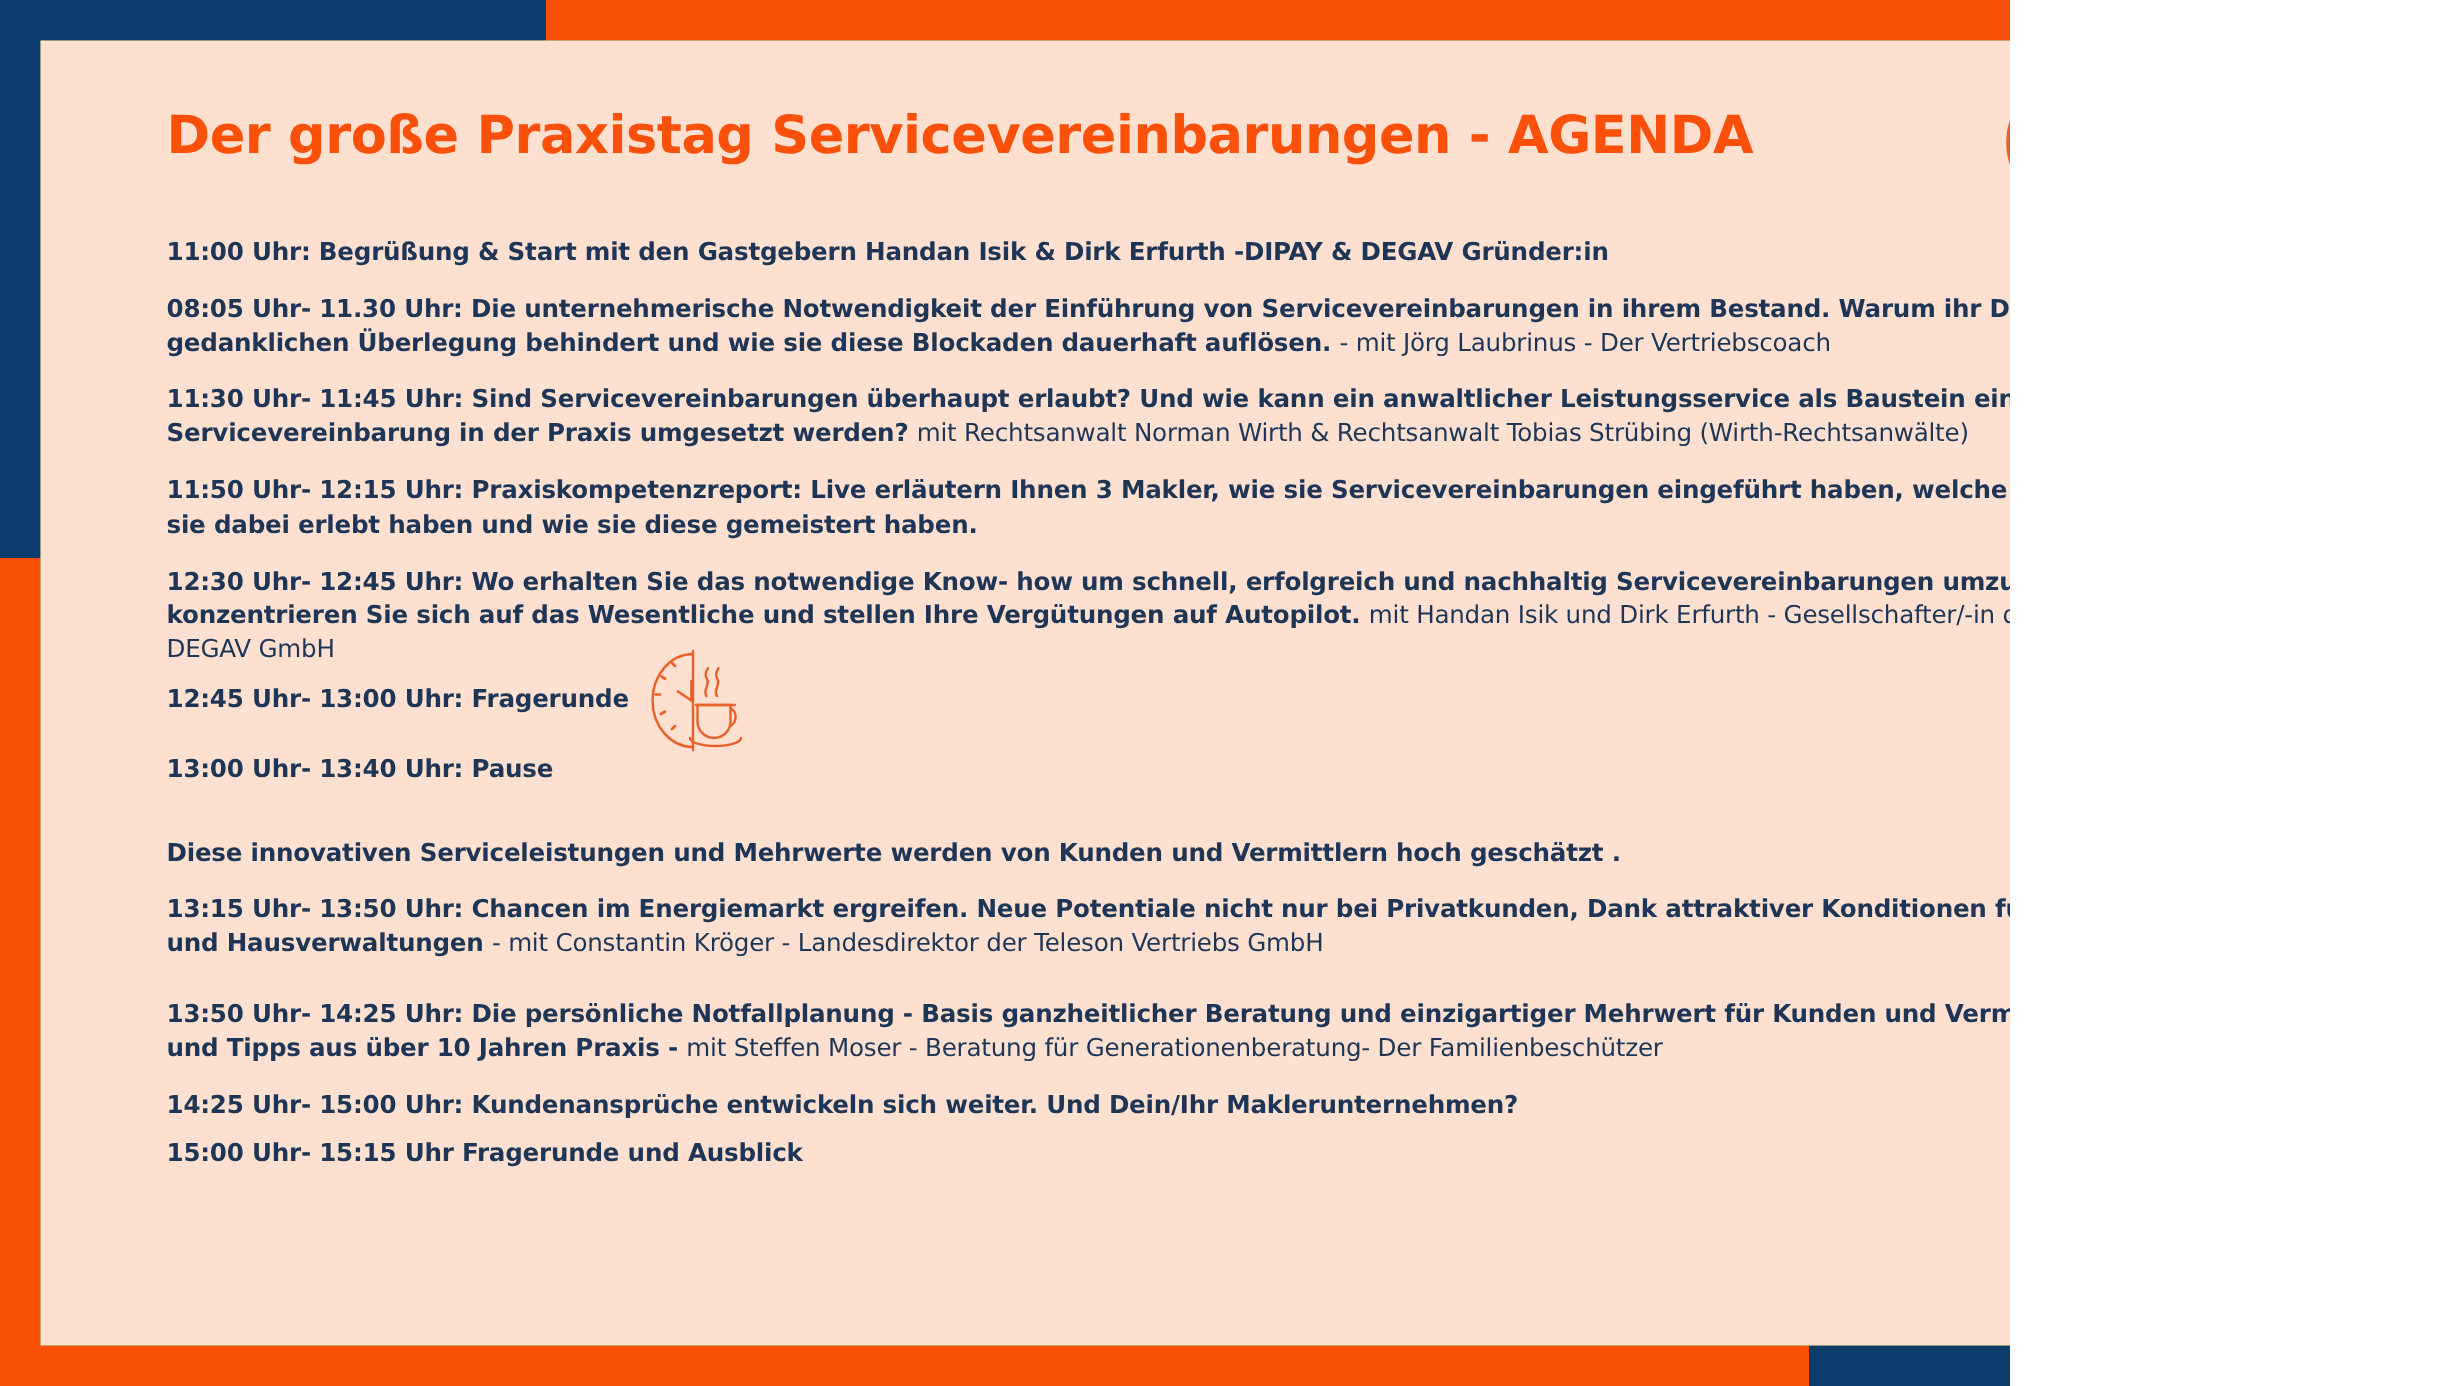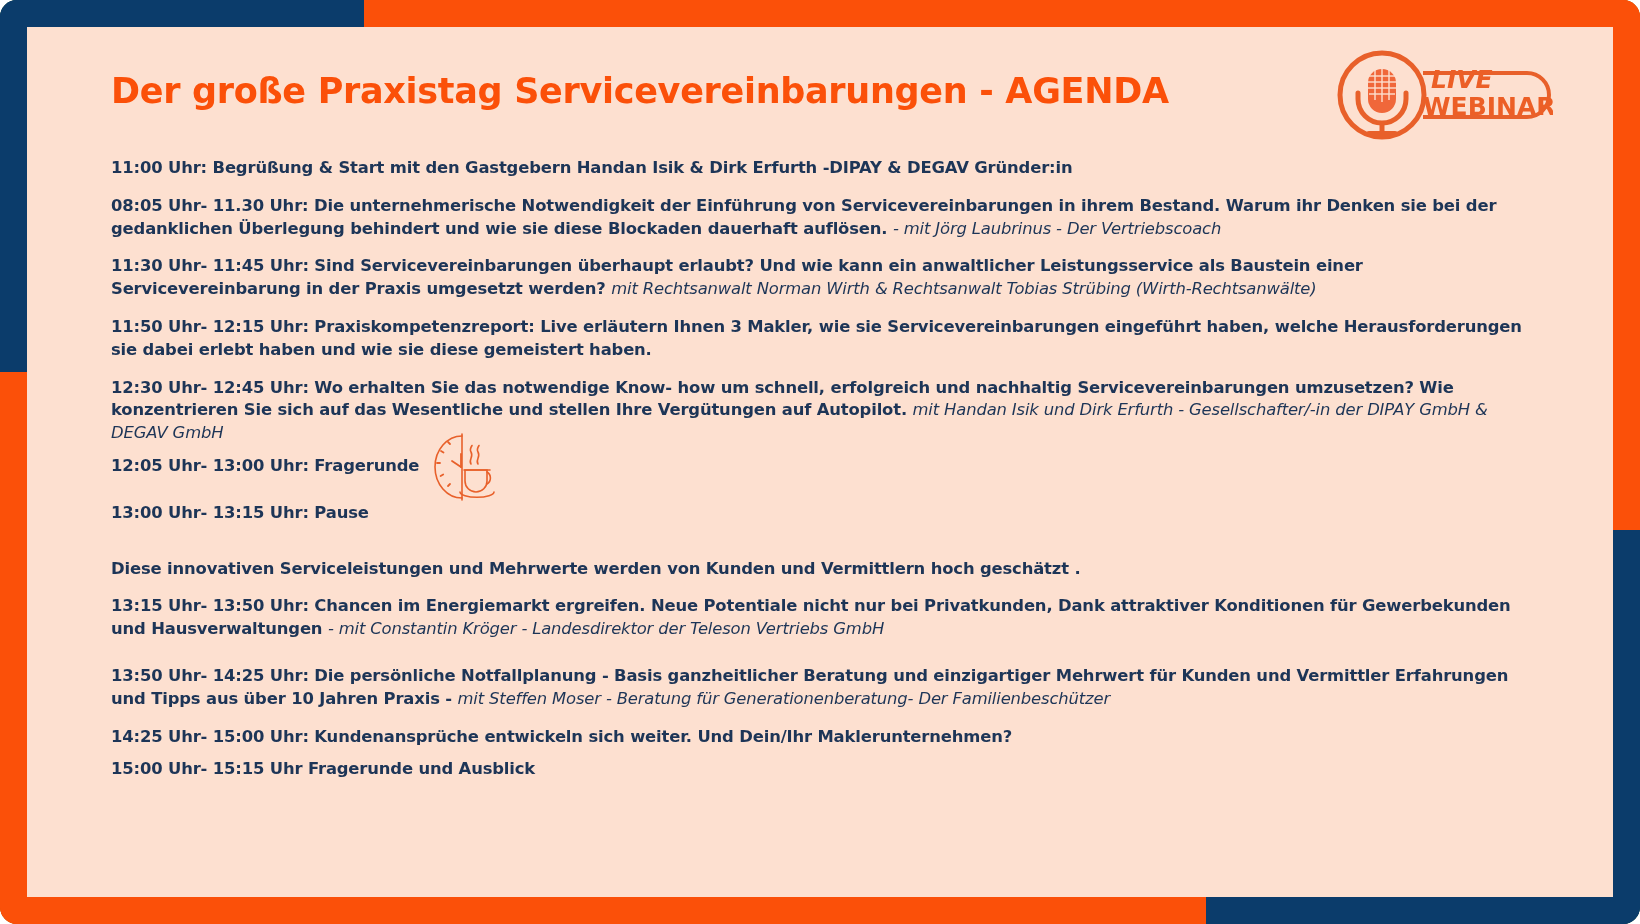--- a/index.html
+++ b/index.html
@@ -5,25 +5,24 @@
   html, body {
     margin: 0;
     padding: 0;
     background: #ffffff;
   }
   body {
     font-family: "Liberation Sans", sans-serif;
   }
   .poster {
     position: relative;
-    width: 1640px;
+    width: 1340px;
     height: 924px;
     overflow: hidden;
     background: #4d7c0f;
-    border-radius: 17px;
   }
 
   
   .band {
     position: absolute;
   }
   .band-top-navy   { left: 0;    top: 0;    width: 364px;  height: 27px;  background: #0b3c6b; }
   .band-top-orange { left: 364px;top: 0;    width: 1276px; height: 27px;  background: #fb5009; }
   .band-left-navy  { left: 0;    top: 0;    width: 27px;   height: 372px; background: #0b3c6b; }
   .band-left-orange{ left: 0;    top: 372px;width: 27px;   height: 552px; background: #fb5009; }
@@ -79,21 +78,20 @@
     color: #1d3557;
     font-family: "DejaVu Sans", sans-serif;
     font-size: 16.4px;
     line-height: 1.39;
     font-weight: bold;
     margin-bottom: 15px;
     letter-spacing: -0.15px;
   }
   .entry .sub {
     font-weight: normal;
-    font-style: italic;
   }
   .entry.tight { margin-bottom: 10px; }
   .entry.gap   { margin-bottom: 24px; }
   .entry.gap-lg{ margin-bottom: 33px; }
 
   
   .break-icon {
     position: absolute;
     left: 432px;
     top: 432px;
@@ -162,24 +160,24 @@
       <div class="entry">
         <span>11:30 Uhr- 11:45 Uhr: Sind Servicevereinbarungen überhaupt erlaubt? Und wie kann ein anwaltlicher Leistungsservice als Baustein einer Servicevereinbarung in der Praxis umgesetzt werden? </span><span class="sub"> mit Rechtsanwalt Norman Wirth &amp; Rechtsanwalt Tobias Strübing (Wirth-Rechtsanwälte)</span>
       </div>
       <div class="entry">
         <span>11:50 Uhr- 12:15 Uhr:  Praxiskompetenzreport: Live erläutern Ihnen 3 Makler, wie sie Servicevereinbarungen eingeführt haben, welche Herausforderungen sie dabei erlebt haben und wie sie diese gemeistert haben.</span><span class="sub"></span>
       </div>
       <div class="entry tight">
         <span>12:30 Uhr- 12:45 Uhr: Wo erhalten Sie das notwendige Know- how um schnell, erfolgreich und nachhaltig Servicevereinbarungen umzusetzen? Wie konzentrieren Sie sich auf das Wesentliche und stellen Ihre Vergütungen auf Autopilot. </span><span class="sub"> mit Handan Isik und Dirk Erfurth - Gesellschafter/-in der DIPAY GmbH &amp; DEGAV GmbH</span>
       </div>
       <div class="entry gap">
-        <span>12:05 Uhr- 13:00 Uhr:  Fragerunde</span><span class="sub"></span>
+        <span>12:45 Uhr- 13:00 Uhr:  Fragerunde</span><span class="sub"></span>
       </div>
       <div class="entry gap-lg">
-        <span>13:00 Uhr- 13:15 Uhr:    Pause</span><span class="sub"></span>
+        <span>13:00 Uhr- 13:40 Uhr:    Pause</span><span class="sub"></span>
       </div>
       <div class="entry">
         <span>Diese innovativen Serviceleistungen und Mehrwerte werden von Kunden und Vermittlern hoch geschätzt .</span><span class="sub"></span>
       </div>
       <div class="entry gap">
         <span>13:15 Uhr- 13:50 Uhr: Chancen im Energiemarkt ergreifen.  Neue Potentiale nicht nur bei Privatkunden, Dank attraktiver Konditionen für Gewerbekunden und Hausverwaltungen </span><span class="sub"> - mit Constantin Kröger - Landesdirektor der Teleson Vertriebs GmbH</span>
       </div>
       <div class="entry">
         <span>13:50 Uhr- 14:25 Uhr: Die persönliche Notfallplanung - Basis ganzheitlicher Beratung und einzigartiger Mehrwert für Kunden und Vermittler Erfahrungen und Tipps aus über 10 Jahren Praxis - </span><span class="sub">mit Steffen Moser - Beratung für Generationenberatung- Der Familienbeschützer</span>
       </div>

